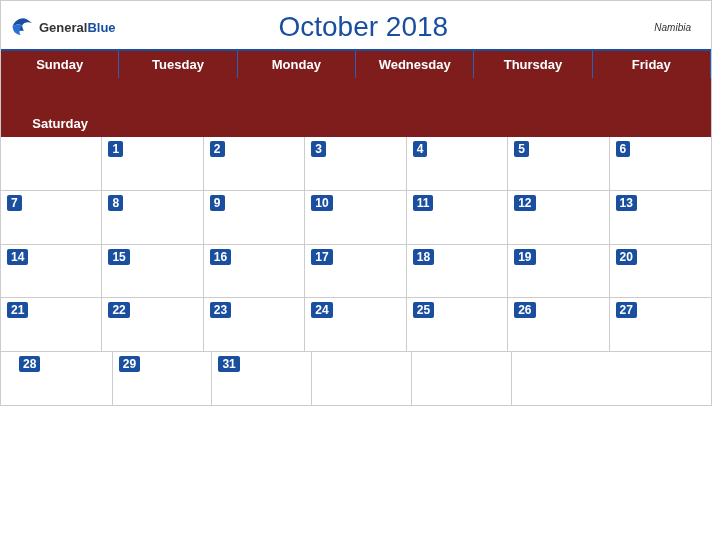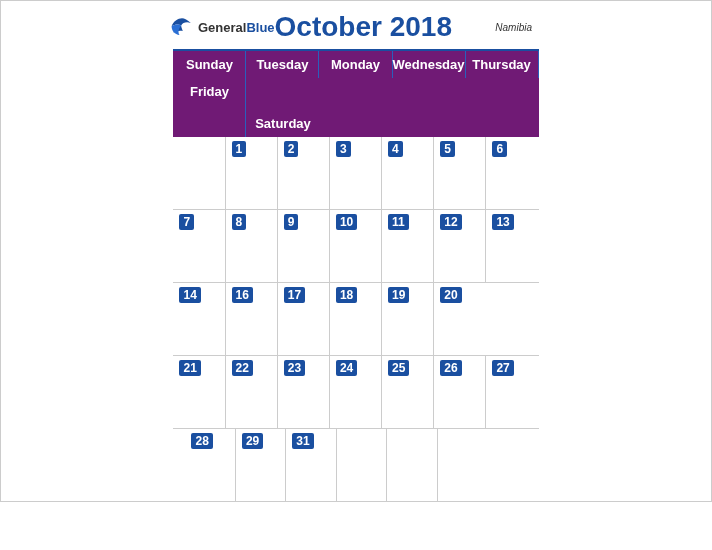--- a/index.html
+++ b/index.html
@@ -6,26 +6,25 @@
     body {
       width: 712px;
       height: 550px;
       font-family: Arial, sans-serif;
       background: #fff;
       overflow: hidden;
     }
 
     .calendar-container {
       width: 712px;
-      height: 502px;
+      height: 406px;
       background: #fff;
       border: 1px solid #ccc;
       display: flex;
       flex-direction: column;
-      align-items: center;
     }
 
     .calendar-header {
       display: flex;
       align-items: center;
       justify-content: space-between;
       padding: 10px 20px 6px 10px;
     }
 
     .logo-area {
@@ -46,21 +45,21 @@
       color: #1a4fa0;
     }
 
     .logo-bird {
       width: 24px;
       height: 22px;
     }
 
     .month-title {
       font-size: 28px;
-      font-weight: bold;
+      font-weight: normal;
       color: #1a4fa0;
       text-align: center;
       flex: 1;
     }
 
     .country-label {
       font-size: 10px;
       color: #333;
       font-style: italic;
       min-width: 80px;
@@ -69,22 +68,22 @@
 
     .calendar-grid {
       flex: 1;
       display: flex;
       flex-direction: column;
       border-top: 2px solid #1a4fa0;
     }
 
     .days-header {
       display: grid;
-      grid-template-columns: repeat(5, 1fr);
-      background: #701a75;
+      grid-template-columns: repeat(6, 1fr);
+      background: #7f1d1d;
     }
 
     .day-header {
       color: #fff;
       text-align: center;
       padding: 6px 0;
       font-size: 13px;
       font-weight: bold;
       border-right: 1px solid #2a5fbc;
     }
@@ -218,20 +217,23 @@
           </div>
           <div class="day-cell">
             <span class="day-number blue-bg">13</span>
           </div>
         </div>
         <div class="week-row">
           <div class="day-cell">
             <span class="day-number blue-bg">14</span>
           </div>
           <div class="day-cell">
+            <span class="day-number blue-bg">15</span>
+          </div>
+          <div class="day-cell">
             <span class="day-number blue-bg">16</span>
           </div>
           <div class="day-cell">
             <span class="day-number blue-bg">17</span>
           </div>
           <div class="day-cell">
             <span class="day-number blue-bg">18</span>
           </div>
           <div class="day-cell">
             <span class="day-number blue-bg">19</span>

